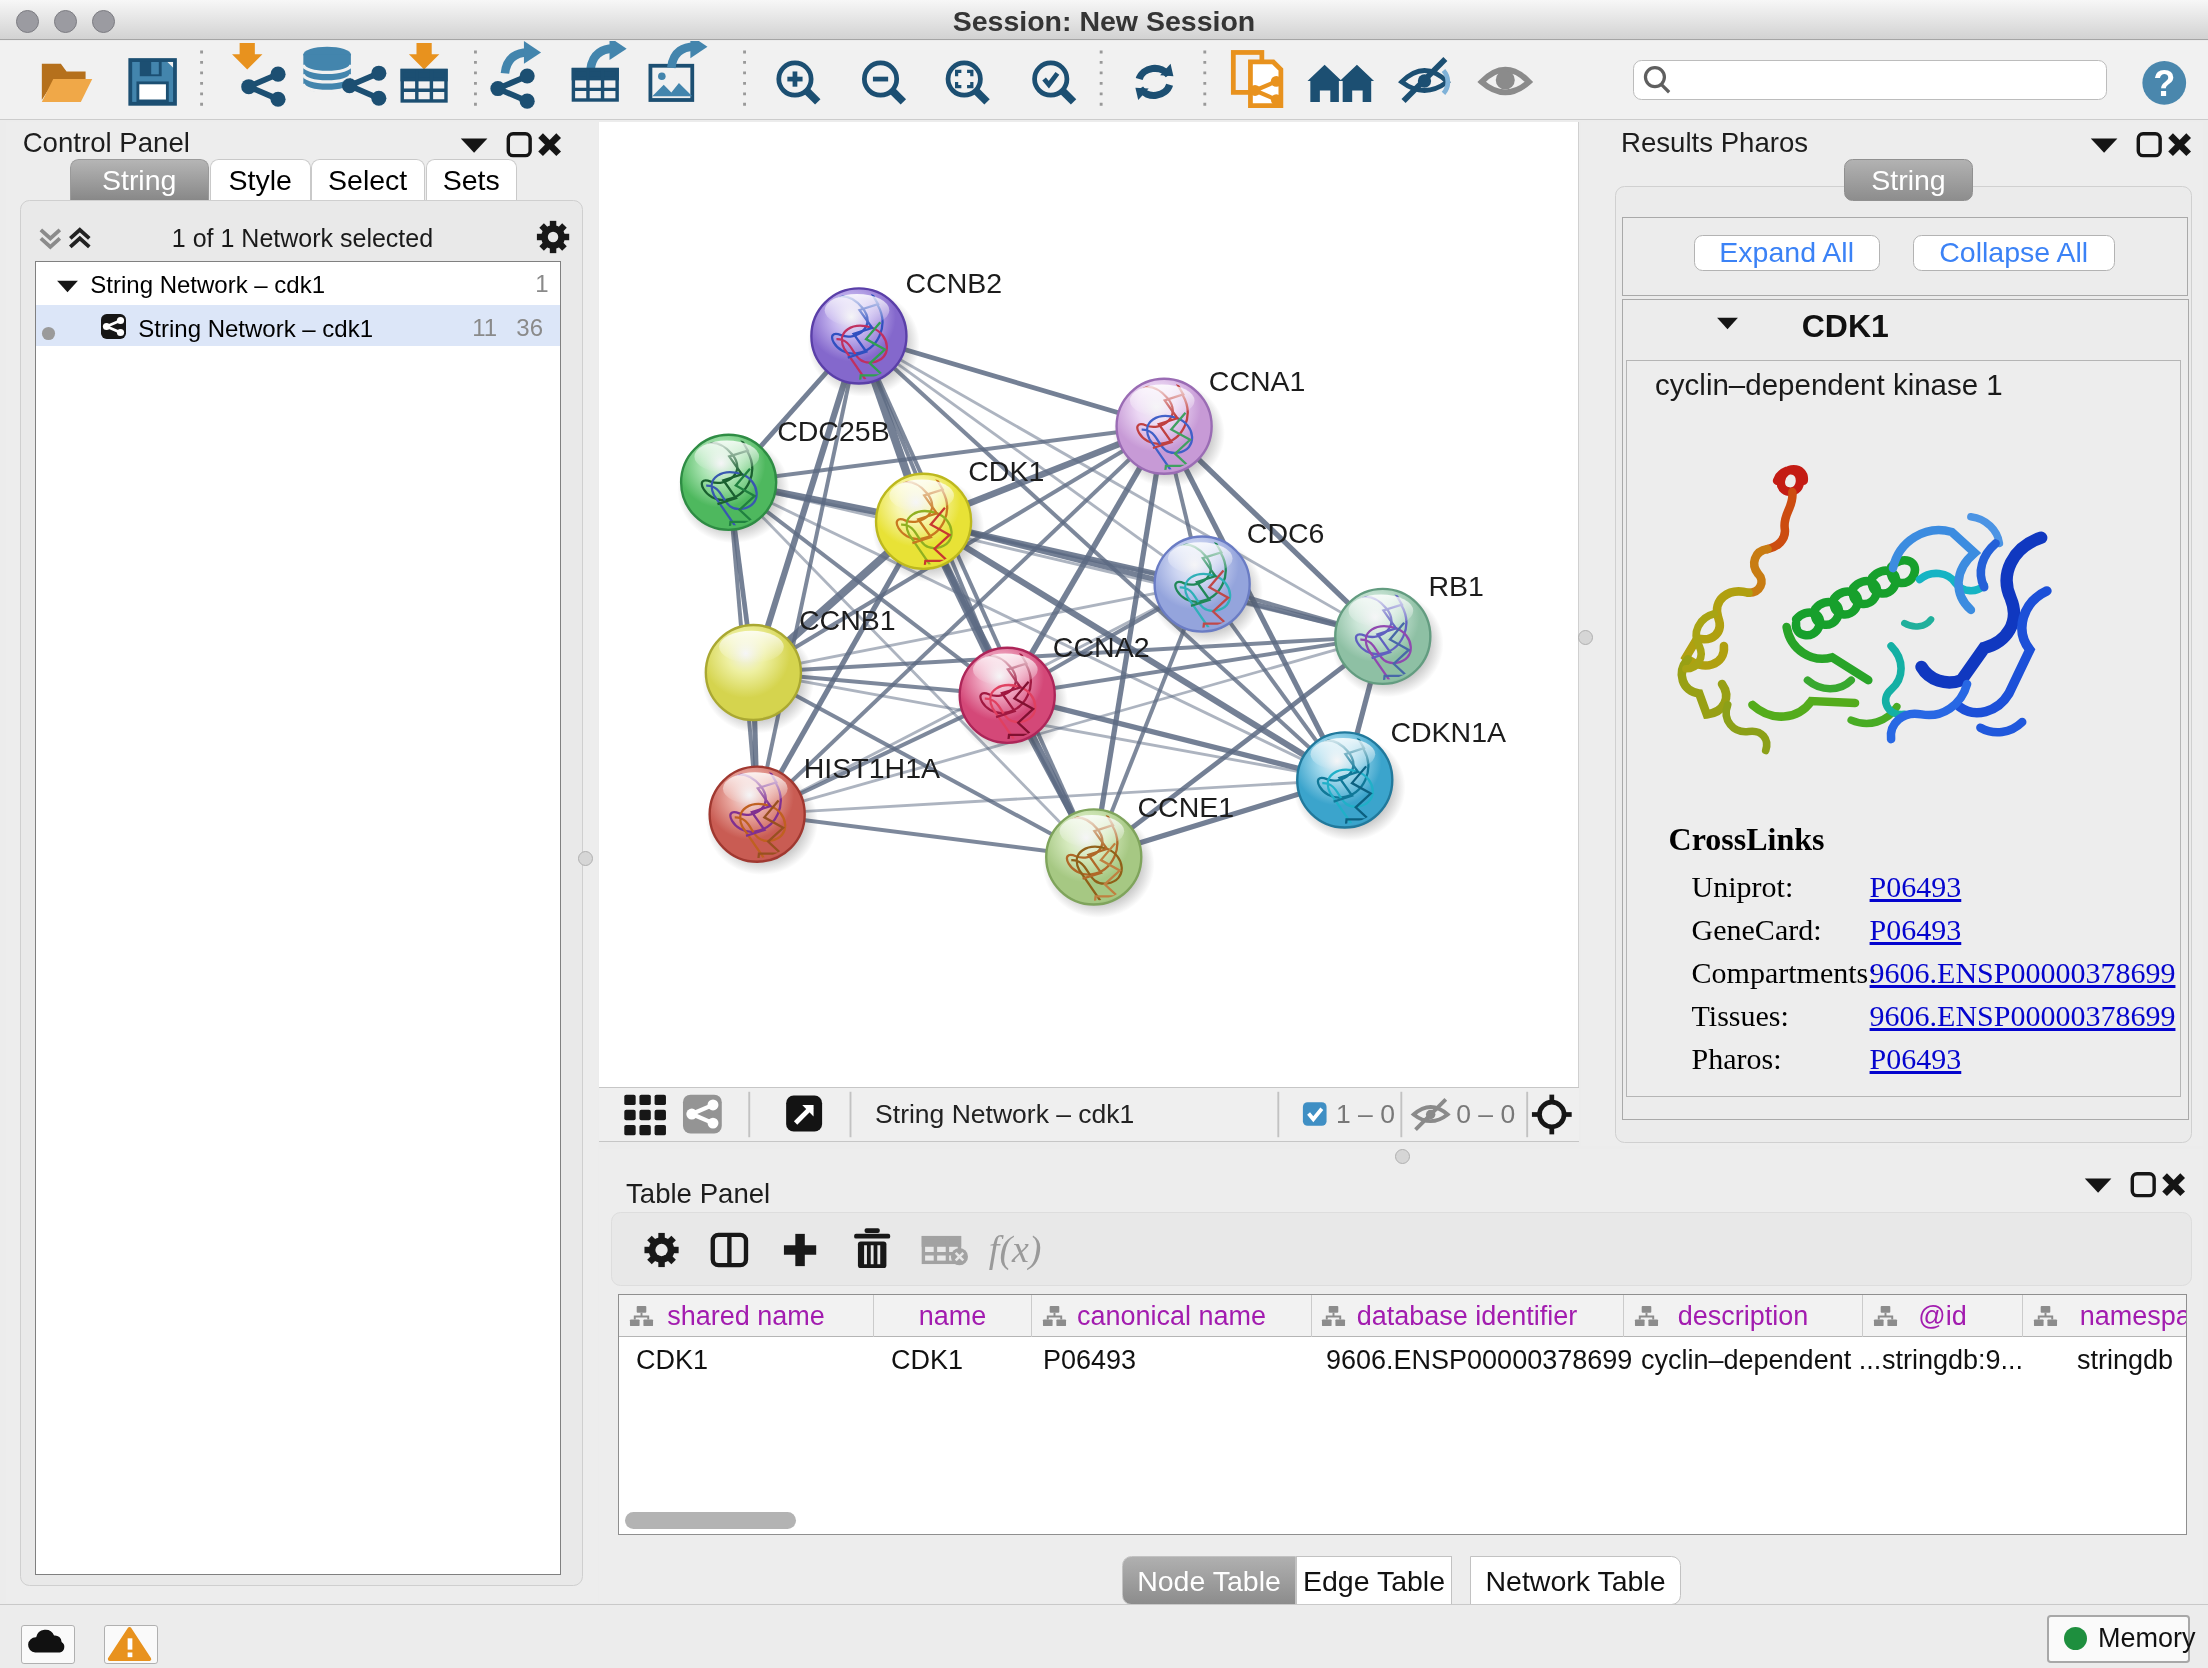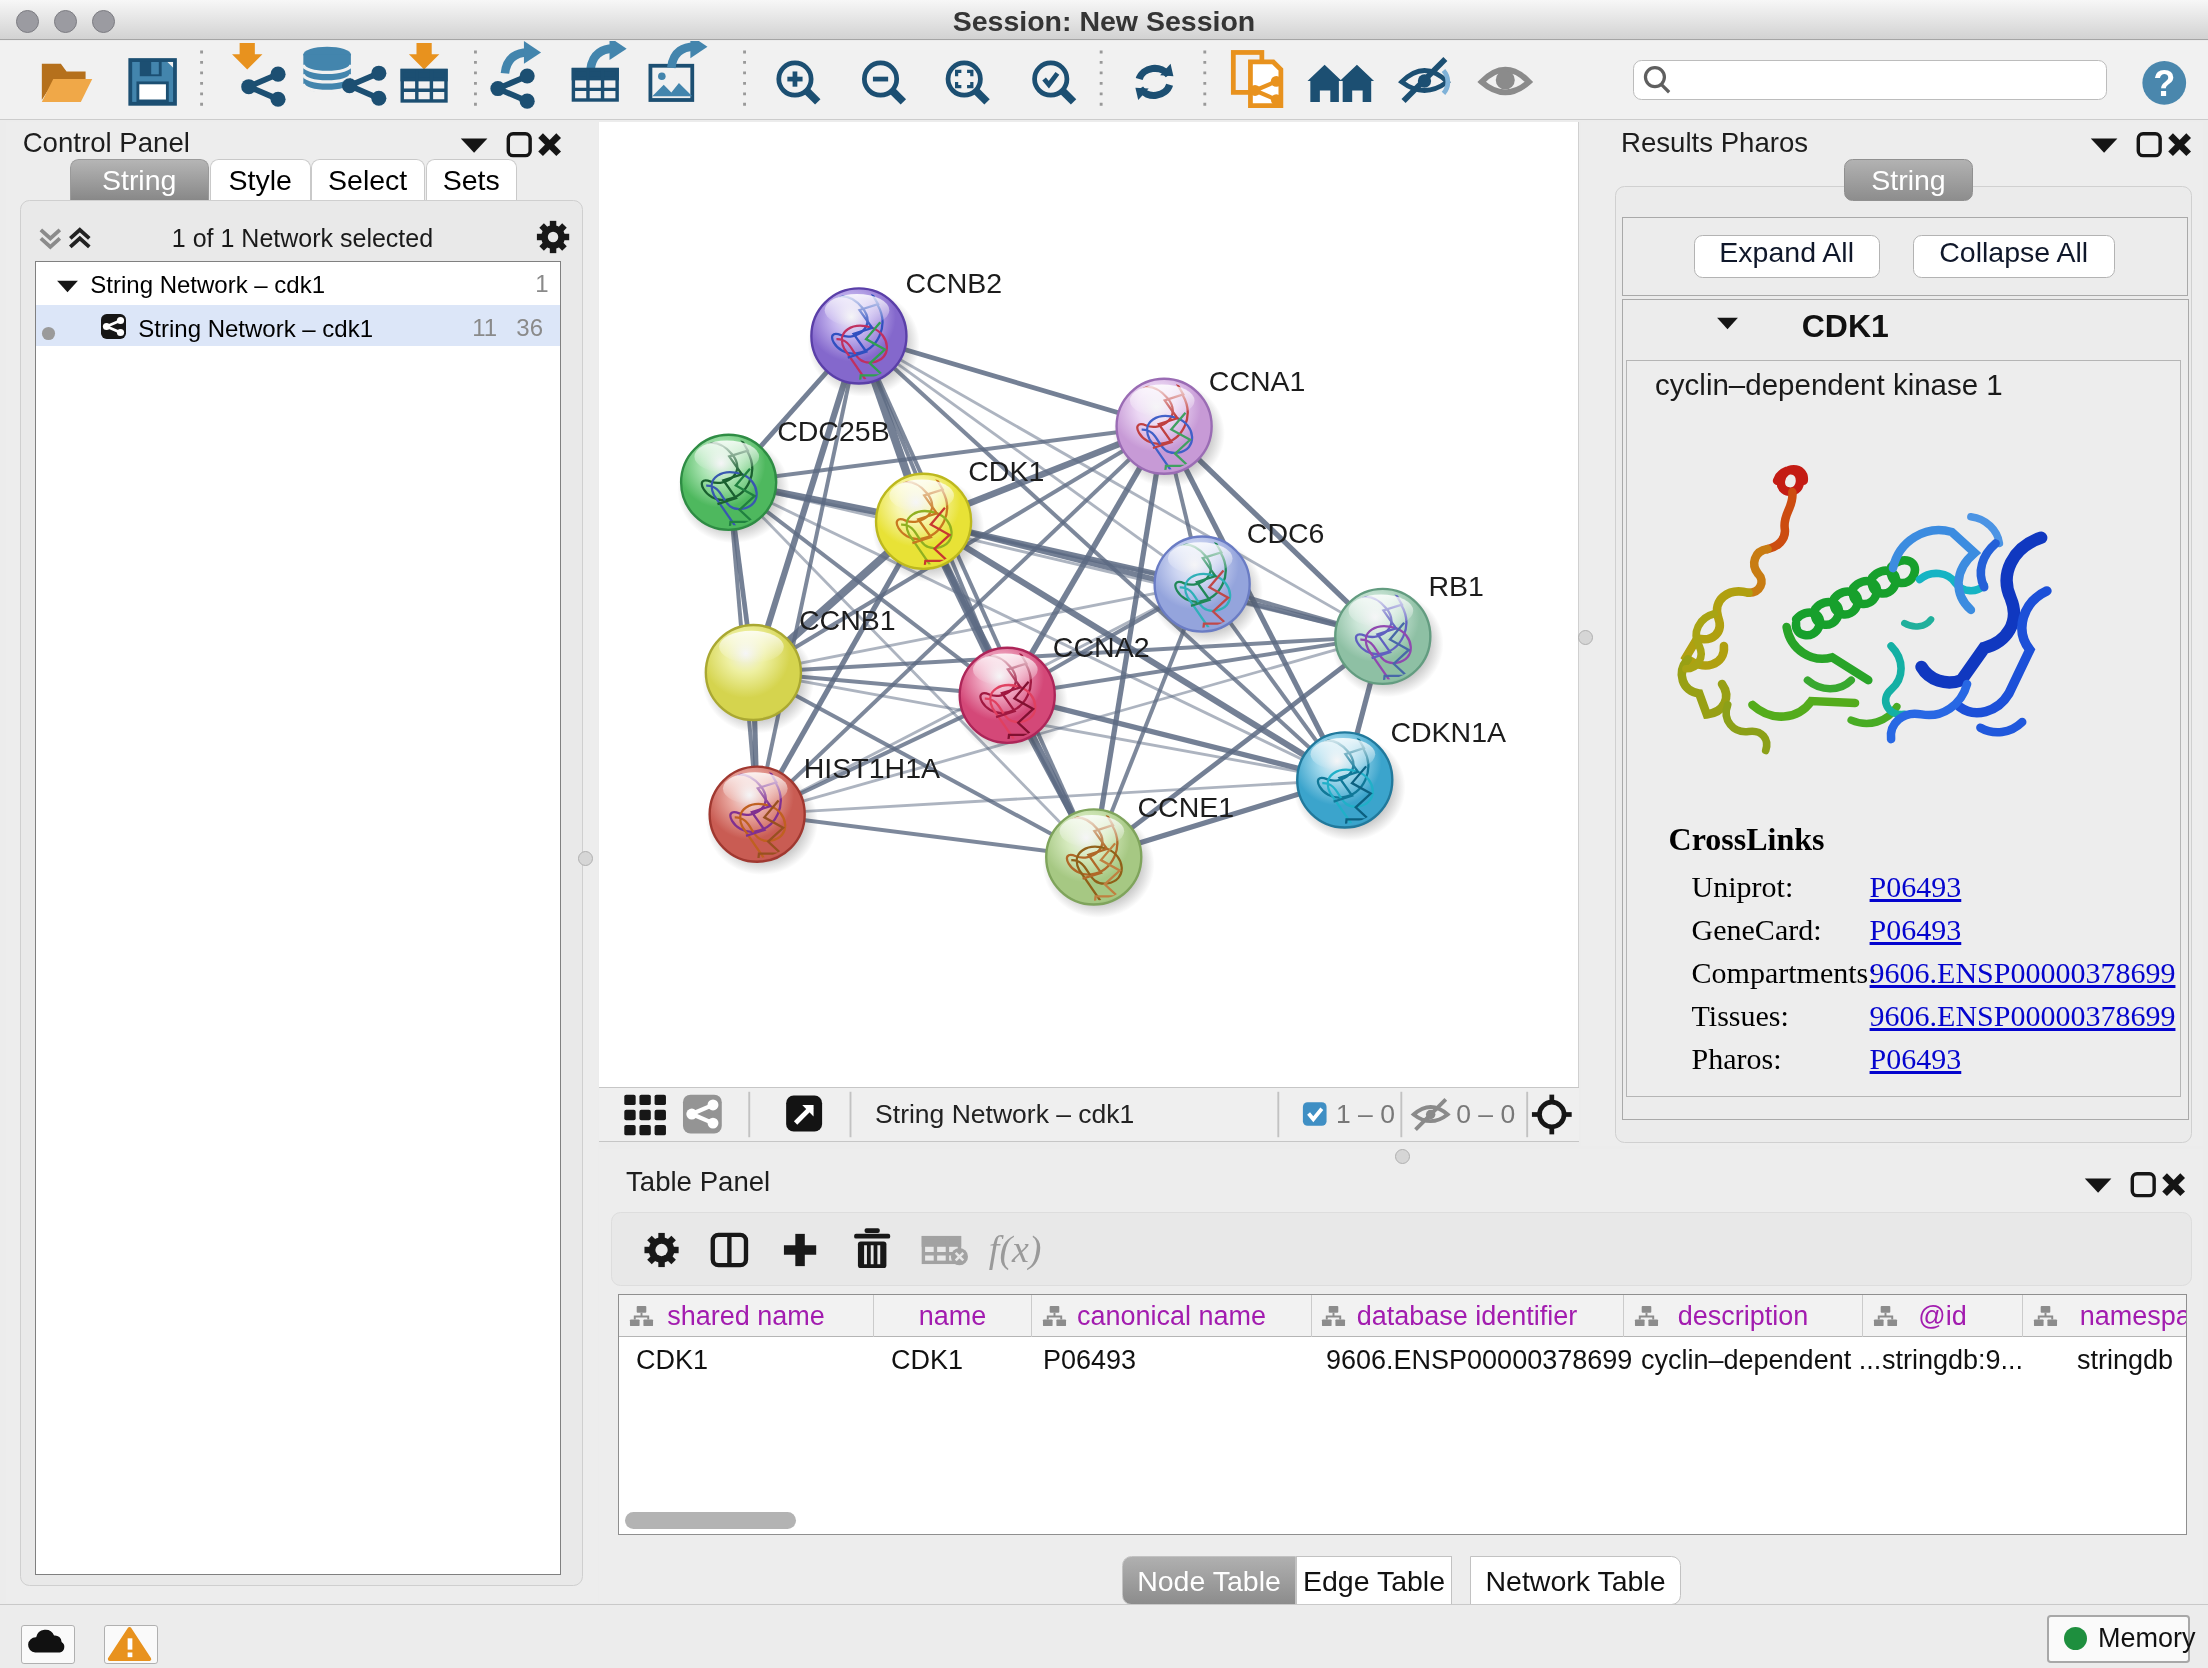--- a/index.html
+++ b/index.html
@@ -16,21 +16,21 @@
 .tabsel{background:linear-gradient(#b5b5b5,#888888);color:#fff;border-color:#9a9a9a}
 #clist{position:absolute;left:14.3px;top:60px;width:526px;height:1314px;background:#fff;border:1.9px solid #808080}
 .trow{position:relative;width:100%;height:41px;font-size:24px;color:#000}
 .num{position:absolute;color:#8a8a8a}
 #canvas{position:absolute;left:599px;top:122px;width:980px;height:965px;background:#fff;border-right:1.9px solid #d0d0d0}
 #vstatus{position:absolute;left:599px;top:1087px;width:980px;height:55px;background:#efefef;border-top:1px solid #c6c6c6;border-bottom:1px solid #c6c6c6}
 #rdock{position:absolute;left:1581px;top:122px;width:622px;height:1024px;background:#ededed}
 #stringtab{position:absolute;left:263px;top:37px;width:129px;height:42px;background:linear-gradient(#b2b2b2,#8d8d8d);border:1px solid #909090;border-radius:8.6px;color:#fff;font-size:28.5px;text-align:center;line-height:40px;z-index:2}
 #rpanel{position:absolute;left:34px;top:64px;width:577px;height:957px;background:#ebebeb;border:1px solid #d0d0d0;border-radius:9.5px}
 #rsec1{position:absolute;left:5.7px;top:30px;width:566px;height:79px;background:#ececec;border:1.9px solid #a9a9a9}
-.btn{position:absolute;top:17px;height:43px;background:#fff;border:1.9px solid #b3b3b3;border-radius:8.6px;font-size:28.5px;color:#0f172a;text-align:center}
+.btn{position:absolute;top:17px;height:36px;background:#fff;border:1.9px solid #b3b3b3;border-radius:8.6px;font-size:28.5px;color:#3b82f6;text-align:center}
 #rsec2{position:absolute;left:5.7px;top:112px;width:567px;height:821px;background:#ececec;border:1.9px solid #a9a9a9}
 #rcontent{position:absolute;left:2.9px;top:60px;width:555px;height:737px;background:#ededed;border:1px solid #b5b5b5}
 .serif{font-family:"Liberation Serif",serif}
 #tdock{position:absolute;left:599px;top:1149px;width:1604px;height:454px;background:#ededed}
 #ttool{position:absolute;left:12.4px;top:63px;width:1581px;height:74px;background:#e8e8e8;border:1px solid #dddddd;border-radius:9.5px}
 #ttable{position:absolute;left:19px;top:145px;width:1569px;height:241px;background:#fff;border:1.9px solid #8f8f8f;overflow:hidden}
 #thead{position:absolute;left:0;top:0;width:100%;height:42px;background:#f2f2f2;border-bottom:1px solid #b5b5b5;font-size:27px;color:#a21caf}
 .hcell{position:absolute;top:0;height:42px;border-right:1px solid #cbcbcb;text-align:center;line-height:42px;overflow:hidden}
 .hicon{position:absolute;top:8.6px;width:25px;height:25px}
 #trow1{position:absolute;left:0;top:43px;width:100%;height:42px;font-size:27px;color:#111}
@@ -629,21 +629,21 @@
 <div>GeneCard:<span style="position:absolute;left:178px;color:#0404ce;text-decoration:underline">P06493</span></div>
 <div>Compartments:<span style="position:absolute;left:178px;color:#0404ce;text-decoration:underline">9606.ENSP00000378699</span></div>
 <div>Tissues:<span style="position:absolute;left:178px;color:#0404ce;text-decoration:underline">9606.ENSP00000378699</span></div>
 <div>Pharos:<span style="position:absolute;left:178px;color:#0404ce;text-decoration:underline">P06493</span></div>
 </div>
 </div>
         </div>
       </div>
     </div>
 <div id="tdock">
-<div class="dockhead" style="position:absolute;left:27px;top:17px">Table Panel</div>
+<div class="dockhead" style="position:absolute;left:27px;top:29px">Table Panel</div>
 <div style="position:absolute;left:1482px;top:21px"><svg width="114" height="28.5" viewBox="0 0 120 30">
           <polygon points="4,9 32,9 18,24" fill="#151515"></polygon>
           <rect x="54" y="4" width="23" height="23" rx="5" fill="none" stroke="#151515" stroke-width="3.6"></rect>
           <g stroke="#151515" stroke-width="7">
             <line x1="88" y1="6" x2="107" y2="25"></line>
             <line x1="107" y1="6" x2="88" y2="25"></line>
           </g>
         </svg></div>
 <div id="ttool"><svg width="1581" height="74" viewBox="0 0 1662 78">
           <g fill="#181818">

